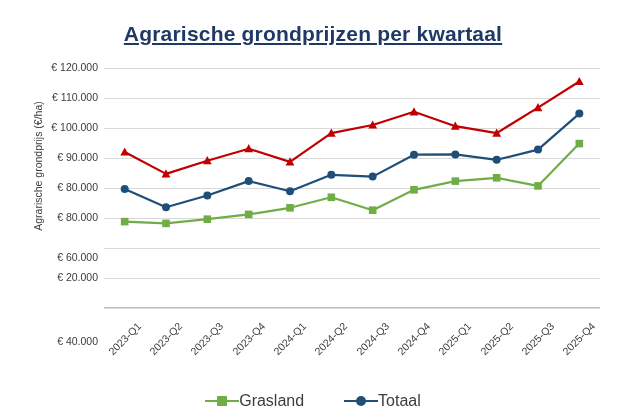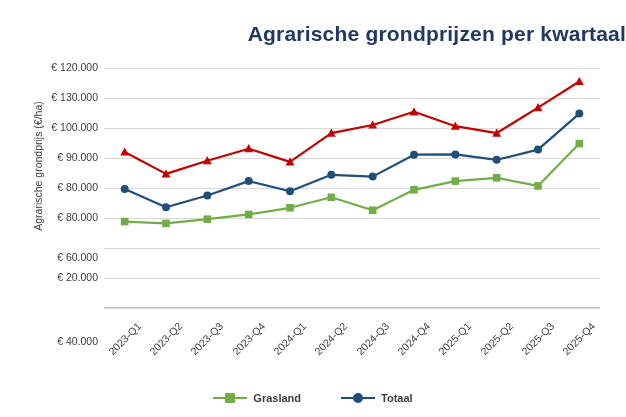--- a/index.html
+++ b/index.html
@@ -16,25 +16,26 @@
   #chart-root {
     position: relative;
     width: 626px;
     height: 417px;
   }
   #chart-title {
     position: absolute;
     left: 0;
     top: 22px;
     width: 626px;
-    text-align: right;
+    text-align: center;
     font-size: 21px;
     font-weight: bold;
     color: #1F3864;
     letter-spacing: 0.2px;
+    text-decoration: underline;
   }
   #y-axis-label {
     position: absolute;
     left: -62px;
     top: 160px;
     width: 200px;
     text-align: center;
     font-size: 10.5px;
     color: #3c3c3c;
     transform: rotate(-90deg);
@@ -99,24 +100,22 @@
     top: 392px;
     width: 626px;
     display: flex;
     justify-content: center;
     align-items: center;
     gap: 40px;
   }
   .legend-item {
     display: flex;
     align-items: center;
-    gap: 6px;
-    font-size: 11px;
-    color: #3c3c3c;
-    font-weight: bold;
+    font-size: 16px;
+    color: #3c3c3c;
   }
   .legend-line {
     position: relative;
     width: 34px;
     height: 12px;
   }
   .legend-line .bar {
     position: absolute;
     left: 0;
     top: 5px;
@@ -149,21 +148,21 @@
   <div id="y-axis-label">Agrarische grondprijs (€/ha)</div>
 
   <div id="y-ticks">
       <div class="tick-label" style="top: 301px; margin-top: 34px;">€ 40.000</div>
       <div class="tick-label" style="top: 271px;">€ 20.000</div>
       <div class="tick-label" style="top: 251px;">€ 60.000</div>
       <div class="tick-label" style="top: 211px;">€ 80.000</div>
       <div class="tick-label" style="top: 181px; margin-left: 29px;">€ 80.000</div>
       <div class="tick-label" style="top: 151px;">€ 90.000</div>
       <div class="tick-label" style="top: 121px;">€ 100.000</div>
-      <div class="tick-label" style="top: 91px;">€ 130.000</div>
+      <div class="tick-label" style="top: 91px;">€ 110.000</div>
       <div class="tick-label" style="top: 61px;">€ 120.000</div>
     </div>
 
   <div id="plot">
     <div id="gridlines">
         <div class="gridline" style="top: 240px;"></div>
         <div class="gridline" style="top: 210px;"></div>
         <div class="gridline" style="top: 180px;"></div>
         <div class="gridline" style="top: 150px;"></div>
         <div class="gridline" style="top: 120px;"></div>

